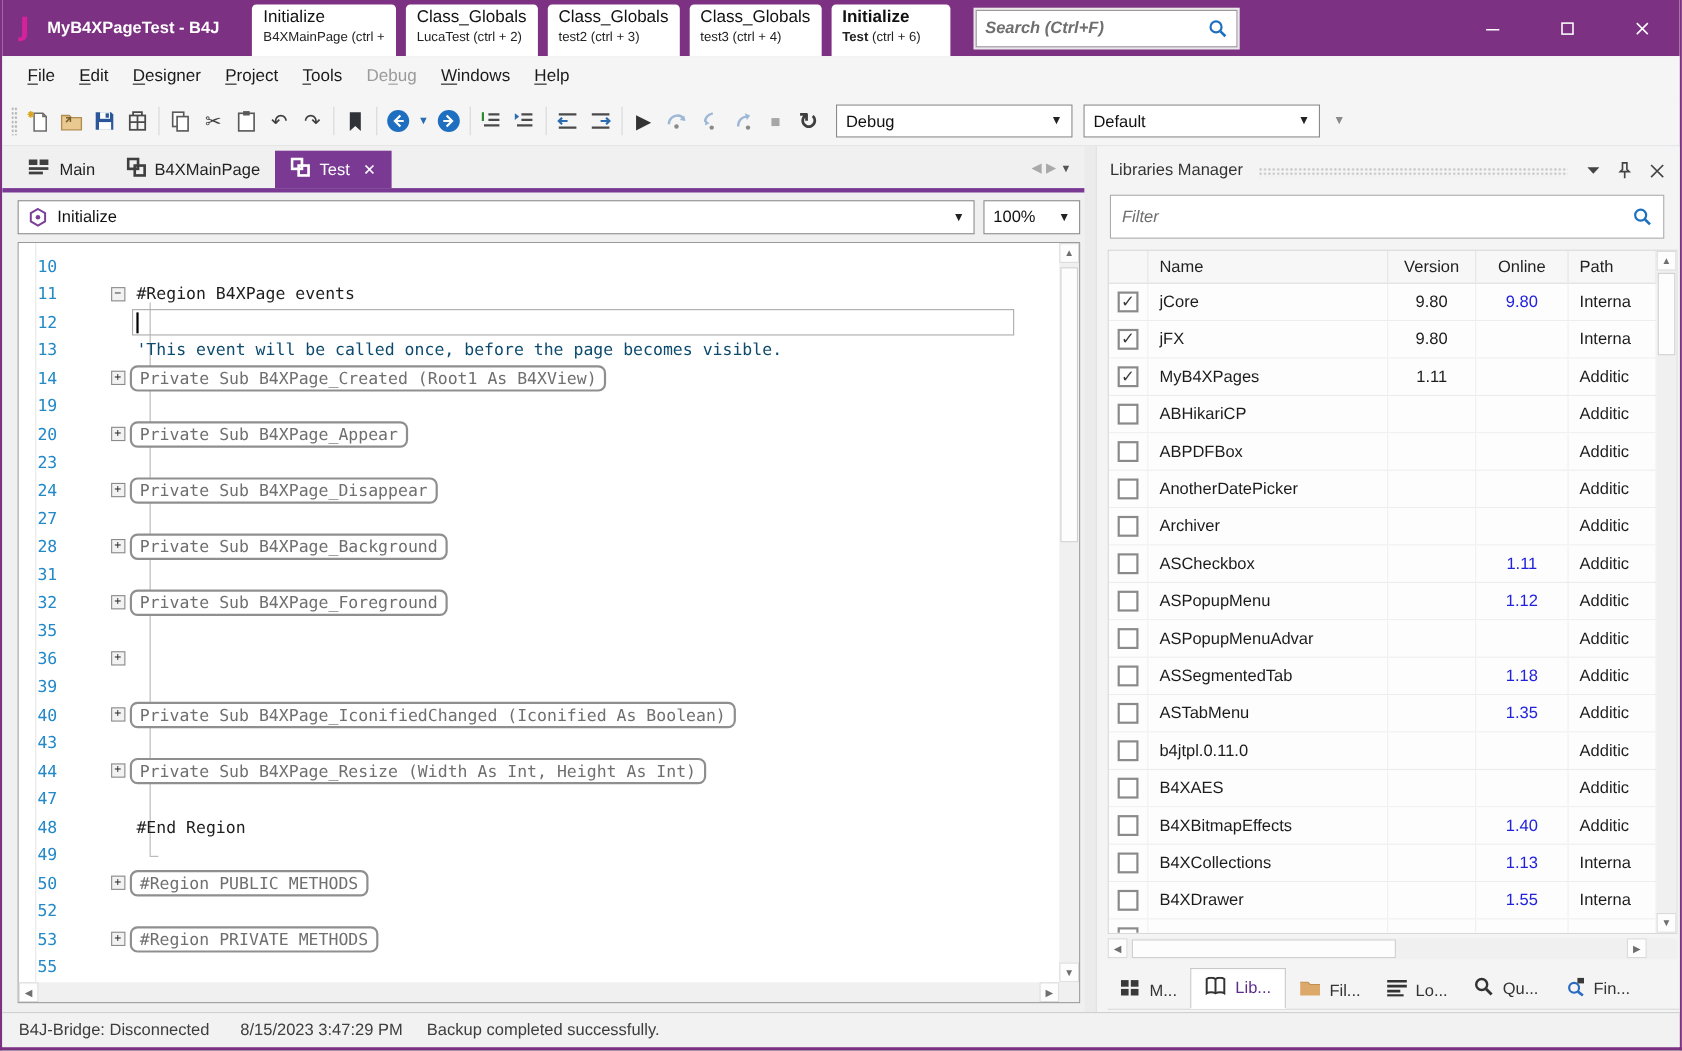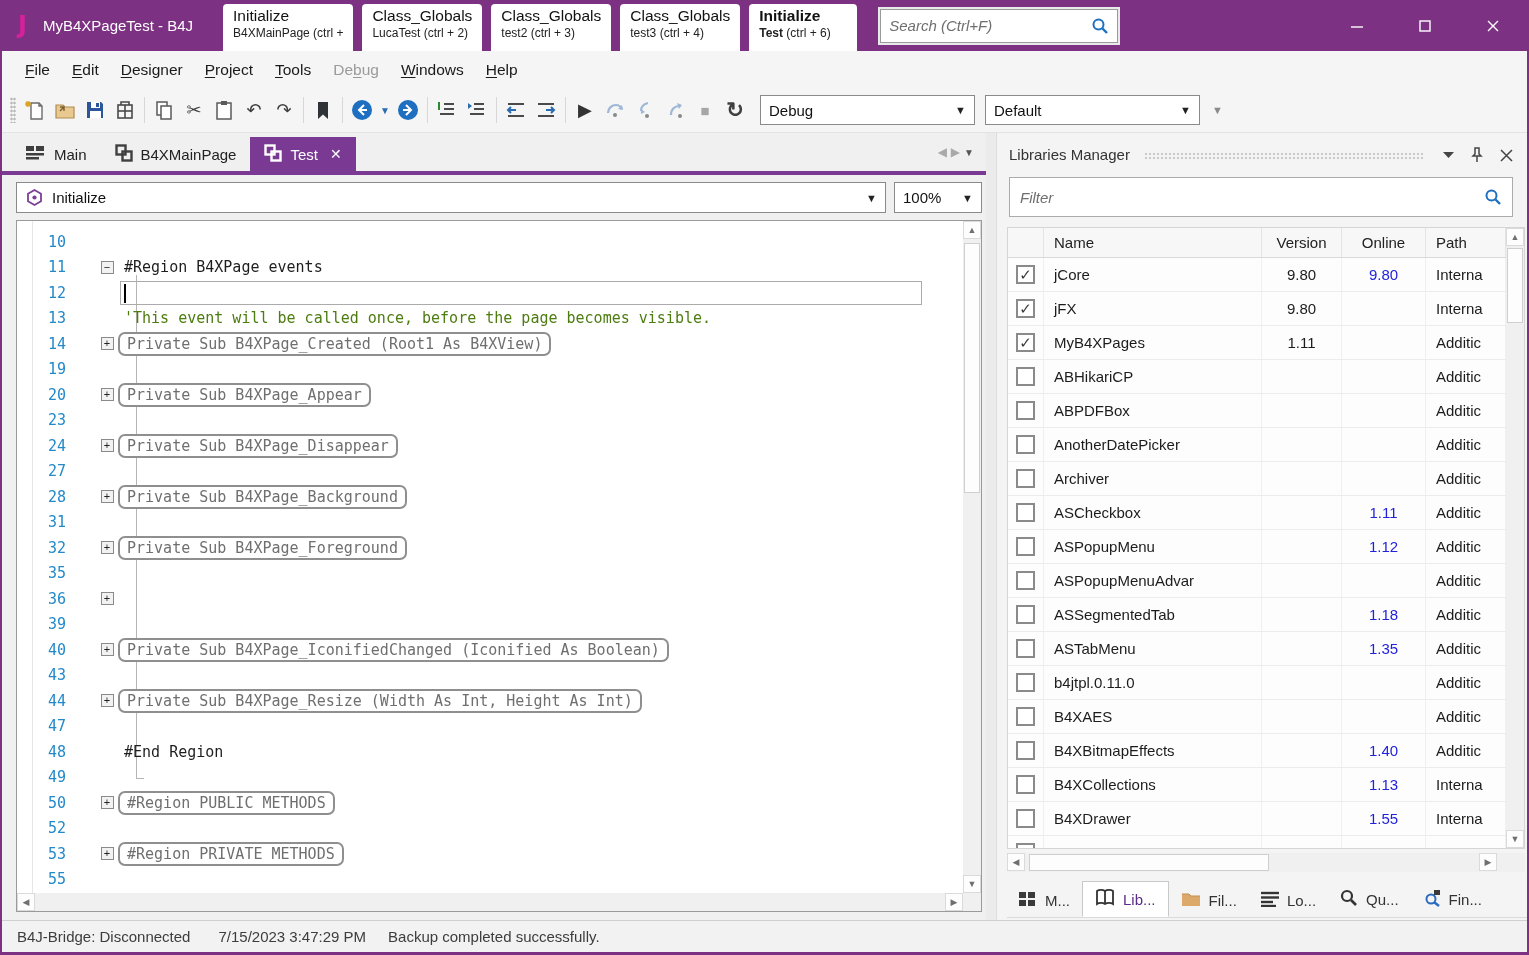--- a/index.html
+++ b/index.html
@@ -4,29 +4,29 @@
 <style>
   * { box-sizing: border-box; margin: 0; padding: 0; }
   body { font-family: "Liberation Sans", sans-serif; background:#444; }
   .window{ width:1529px; height:955px; position:relative; background:#F0F0F1;
     border-left:2px solid #7D3182; border-right:2px solid #7D3182; border-bottom:3px solid #7D3182;
     overflow:hidden; }
 
   
   .titlebar{ height:51px; background:#7D3182; display:flex; align-items:stretch; }
   .logo{ color:#D6219C; font-weight:bold; font-size:24px; align-self:center; margin:0 0 2px 16px; font-family:"DejaVu Sans",sans-serif;}
-  .wtitle{ color:#fff; font-size:15px; align-self:center; margin-left:16px; white-space:nowrap; }
+  .wtitle{ color:#fff; font-size:15px; align-self:center; margin-left:16px; white-space:nowrap;font-weight:bold; }
   .quicktabs{ display:flex; align-items:flex-end; margin-left:30px; }
   .qtab{ background:#fff; border-radius:4px 4px 0 0; height:47px; margin-right:9px; padding:3px 10px 0 10px;
     display:flex; flex-direction:column; min-width:108px; cursor:default; }
   .qtab .l1{ font-size:15.5px; color:#111; white-space:nowrap; }
   .qtab .l2{ font-size:12px; color:#222; white-space:nowrap; margin-top:1px; }
   .b{ font-weight:bold; }
   .tsearch{ align-self:center; margin-left:14px; width:238px; height:34px; background:#fff;
-    border:1px solid #9a9a9a; outline:2px solid #e9e9e9; display:flex; align-items:center; padding:0 8px; }
+    border:1px solid #9a9a9a; outline:2px solid #e9e9e9; display:flex; align-items:center; padding:0 8px;font-weight:bold; }
   .tsearch .ph{ font-style:italic; color:#6f6f6f; font-size:15px; flex:1; }
   .wincontrols{ margin-left:auto; display:flex; align-self:stretch; }
   .wbtn{ width:68px; display:flex; align-items:center; justify-content:center; color:#fff; }
 
   
   .menubar{ height:37px; background:#F5F5F6; display:flex; align-items:center; padding-left:12px; }
   .menu-item{ font-size:15.5px; color:#1a1a1a; padding:6px 11px; }
   .menu-item.disabled{ color:#9b9b9b; }
   .menu-item u{ text-underline-offset:2px; }
 
@@ -63,26 +63,26 @@
   .scope-combo .lbl{ font-size:15px; color:#111; flex:1; }
   .zoom-combo{ width:88px; height:31px; background:#fff; border:1px solid #8a8a8a; display:flex; align-items:center; padding:0 8px; font-size:15px; color:#111; }
   .car2{ color:#222; font-size:11px; margin-left:auto; }
 
   
   .editor{ flex:1; margin:0 4px 8px 14px; border:1px solid #9a9a9a; background:#fff; position:relative; overflow:hidden; }
   .codeview{ position:absolute; left:0; top:0; right:18px; bottom:18px; overflow:hidden; background:#fff; }
   .bpmargin{ position:absolute; left:0; top:0; bottom:0; width:16px; background:#fff; border-right:1px solid #E6E6E6; }
   .lines{ position:absolute; left:17px; top:8px; right:0; font-family:"DejaVu Sans Mono", monospace; font-size:15px; }
   .cl{ height:25.5px; display:flex; align-items:center; }
-  .num{ width:60px; text-align:center; padding-right:14px; color:#2389C9; flex:0 0 auto; }
+  .num{ width:60px; text-align:left; padding-right:14px; color:#2389C9; flex:0 0 auto; }
   .foldc{ width:26px; flex:0 0 auto; display:flex; align-items:center; justify-content:center; position:relative; z-index:2; }
   .marker{ width:13px; height:13px; border:1px solid #8a8a8a; background:#F2F2F2; color:#222; font-size:11px;
     line-height:10px; text-align:center; font-family:"Liberation Sans",sans-serif; }
   .ctext{ flex:1; white-space:pre; color:#1E1E1E; padding-left:4px; position:relative; z-index:2; }
-  .t-comment{ color:#4d7c0f; }
+  .t-comment{ color:#0c4a6e; }
   .codebox{ display:inline-block; border:2px solid #8f8f8f; border-radius:7px; padding:0 7px; color:#6F6F6F;
     background:#fff; line-height:20px; margin-left:-6px; }
   .curline{ width:802px; height:24px; border:1px solid #ABABAB; margin-left:-4px; display:flex; }
   .caret{ width:2px; height:19px; background:#000; margin:2px 0 0 3px; }
   .guide{ position:absolute; width:1px; background:#B5B5B5; left:102px; z-index:1; }
   .guide-tick{ position:absolute; height:1px; background:#B5B5B5; left:102px; z-index:1; }
 
   
   .vscroll{ position:absolute; right:0; top:0; bottom:18px; width:18px; background:#F0F0F0; }
   .hscroll{ position:absolute; left:0; right:18px; bottom:0; height:18px; background:#F0F0F0; display:flex; justify-content:space-between; }
@@ -819,16 +819,16 @@
                 <rect x="11" y="1" width="6" height="5" fill="#3a3a3a"></rect>
               </svg></span>
             <span>Fin...</span>
           </div>
         </div>
     </div>
   </div>
 
   <div class="statusbar">
     <span class="s1">B4J-Bridge: Disconnected</span>
-    <span class="s2">7/15/2023 3:47:29 PM</span>
+    <span class="s2">8/15/2023 3:47:29 PM</span>
     <span class="s3">Backup completed successfully.</span>
   </div>
 </div>
 
 </body></html>

